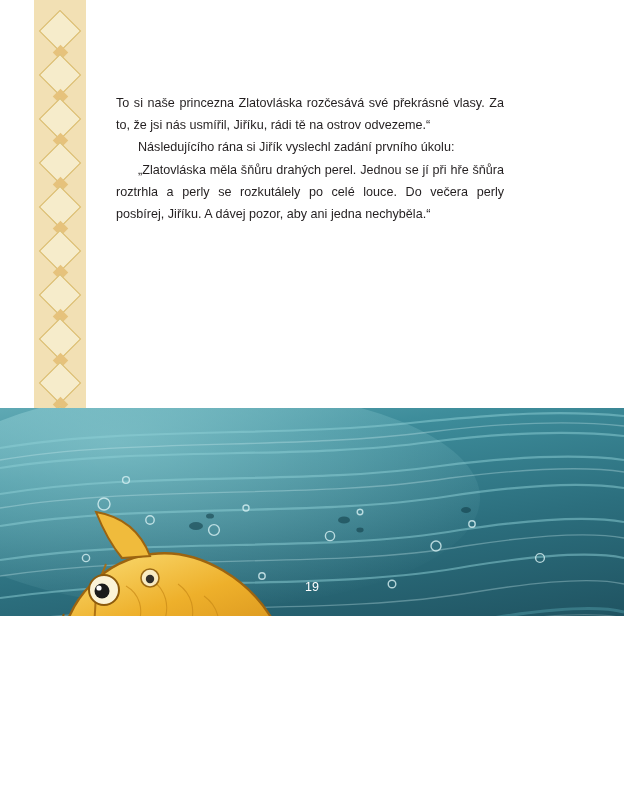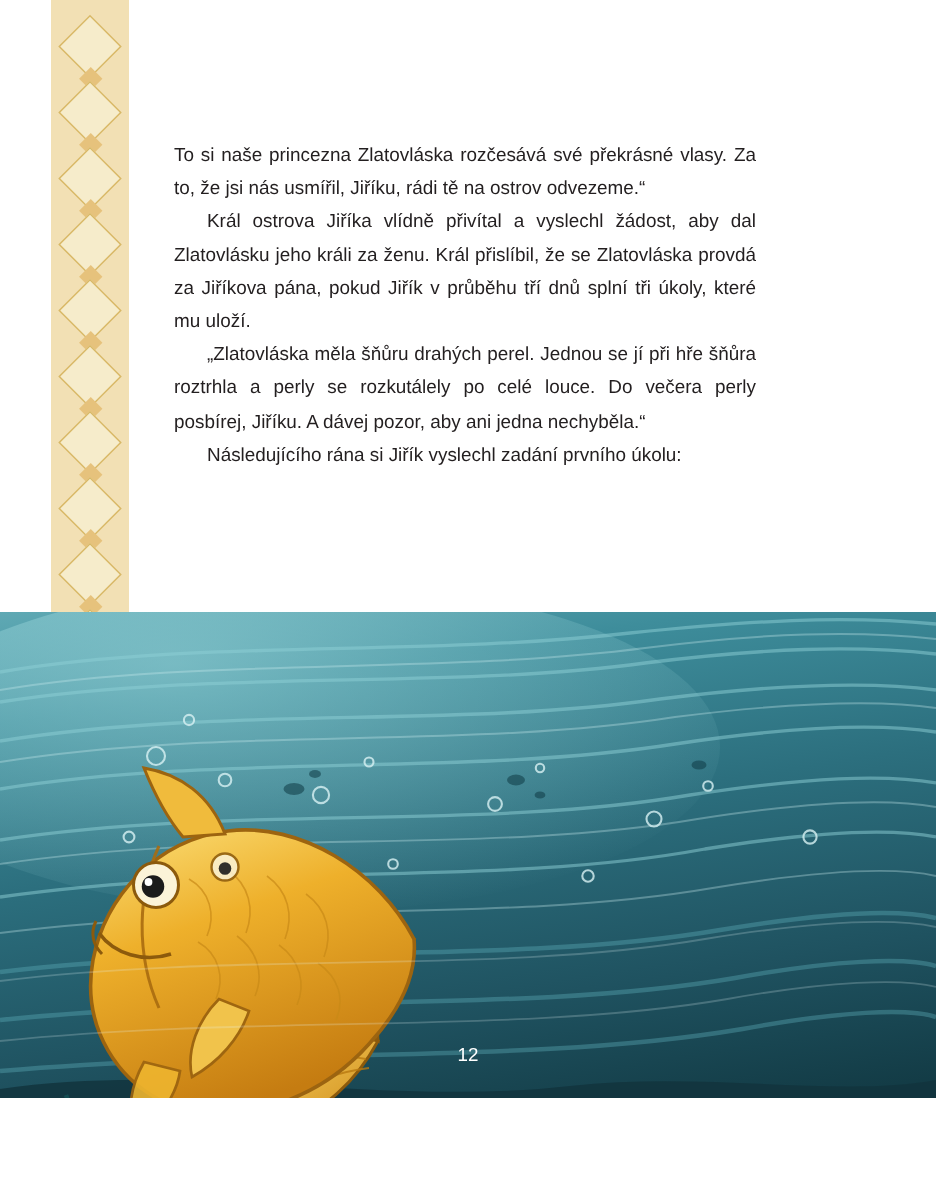--- a/index.html
+++ b/index.html
@@ -9,21 +9,21 @@
   body {
     width: 624px;
     height: 800px;
     background: #ffffff;
     font-family: "Liberation Sans", sans-serif;
     overflow: hidden;
   }
   .page {
     position: relative;
     width: 624px;
-    height: 732px;
+    height: 616px;
     background: #ffffff;
     overflow: hidden;
   }
 
   
   .left-border {
     position: absolute;
     left: 34px;
     top: 0;
     width: 52px;
@@ -150,23 +150,22 @@
         <div class="diamond small" style="top: 707px;"></div>
         <div class="diamond" style="top: 720px;"></div>
         <div class="diamond small" style="top: 751px;"></div>
         <div class="diamond" style="top: 764px;"></div>
         <div class="diamond small" style="top: 795px;"></div>
       </div>
   </div>
 
   <div class="text-col">
     <p class="para">To si naše princezna Zlatovláska rozčesává své překrásné vlasy. Za to, že jsi nás usmířil, Jiříku, rádi tě na ostrov odvezeme.“</p>
-    <p class="para indent">Král ostrova Jiříka vlídně přivítal a vyslechl žádost, aby dal Zlatovlásku jeho králi za ženu. Král přislíbil, že se Zlatovláska provdá za Jiříkova pána, pokud Jiřík v průběhu tří dnů splní tři úkoly, které mu uloží.</p>
+    <p class="para indent">Následujícího rána si Jiřík vyslechl zadání prvního úkolu:</p>
     <p class="para indent">„Zlatovláska měla šňůru drahých perel. Jednou se jí při hře šňůra roztrhla a perly se rozkutálely po celé louce. Do večera perly posbírej, Jiříku. A dávej pozor, aby ani jedna nechyběla.“</p>
-    <p class="para indent">Následujícího rána si Jiřík vyslechl zadání prvního úkolu:</p>
   </div>
 
   <div class="illustration">
     <svg class="illus-svg" viewBox="0 0 624 392" preserveAspectRatio="none">
       <defs>
         <linearGradient id="waterGrad" x1="0" y1="0" x2="0.25" y2="1">
           <stop offset="0%" stop-color="#5fa9b4"></stop>
           <stop offset="18%" stop-color="#3e8d9b"></stop>
           <stop offset="45%" stop-color="#2c6f7e"></stop>
           <stop offset="75%" stop-color="#1f5260"></stop>
@@ -288,15 +287,15 @@
       <path d="M66,214 C76,228 96,234 114,228" fill="none" stroke="#8c5a0c" stroke-width="2.4"></path>
       <path d="M64,206 C60,214 62,222 68,228" fill="none" stroke="#8c5a0c" stroke-width="2"></path>
 
       <g opacity="0.22" fill="none" stroke="#e6f7f8" stroke-width="1.2">
         <path d="M0,246 C160,226 330,242 470,218 C545,206 596,204 624,210"></path>
         <path d="M0,286 C175,268 345,282 485,258 C552,246 602,244 624,250"></path>
       </g>
     </svg>
   </div>
 
-  <div class="page-number">12</div>
+  <div class="page-number">19</div>
 
 </div>
 
 </body></html>

